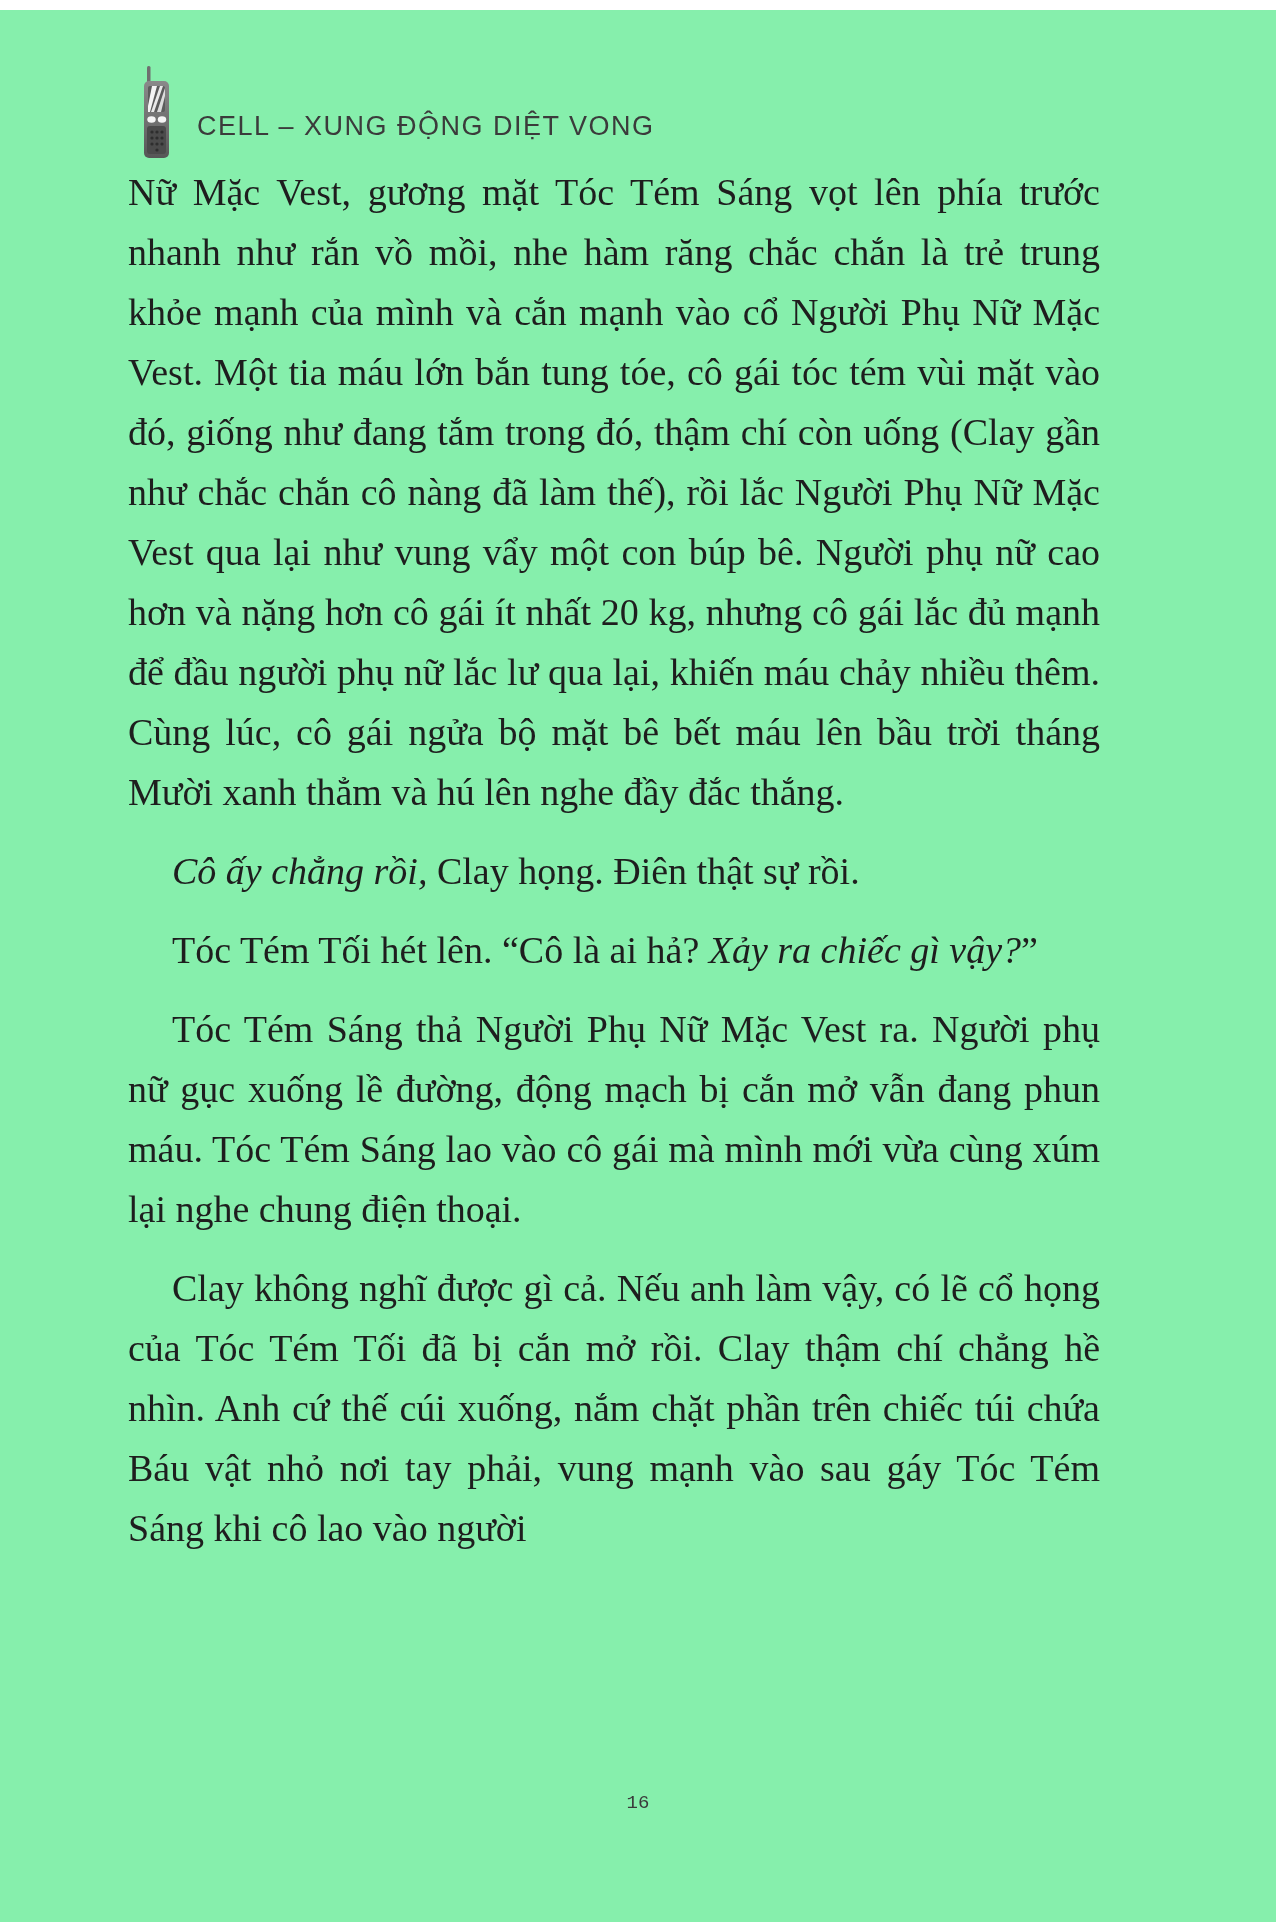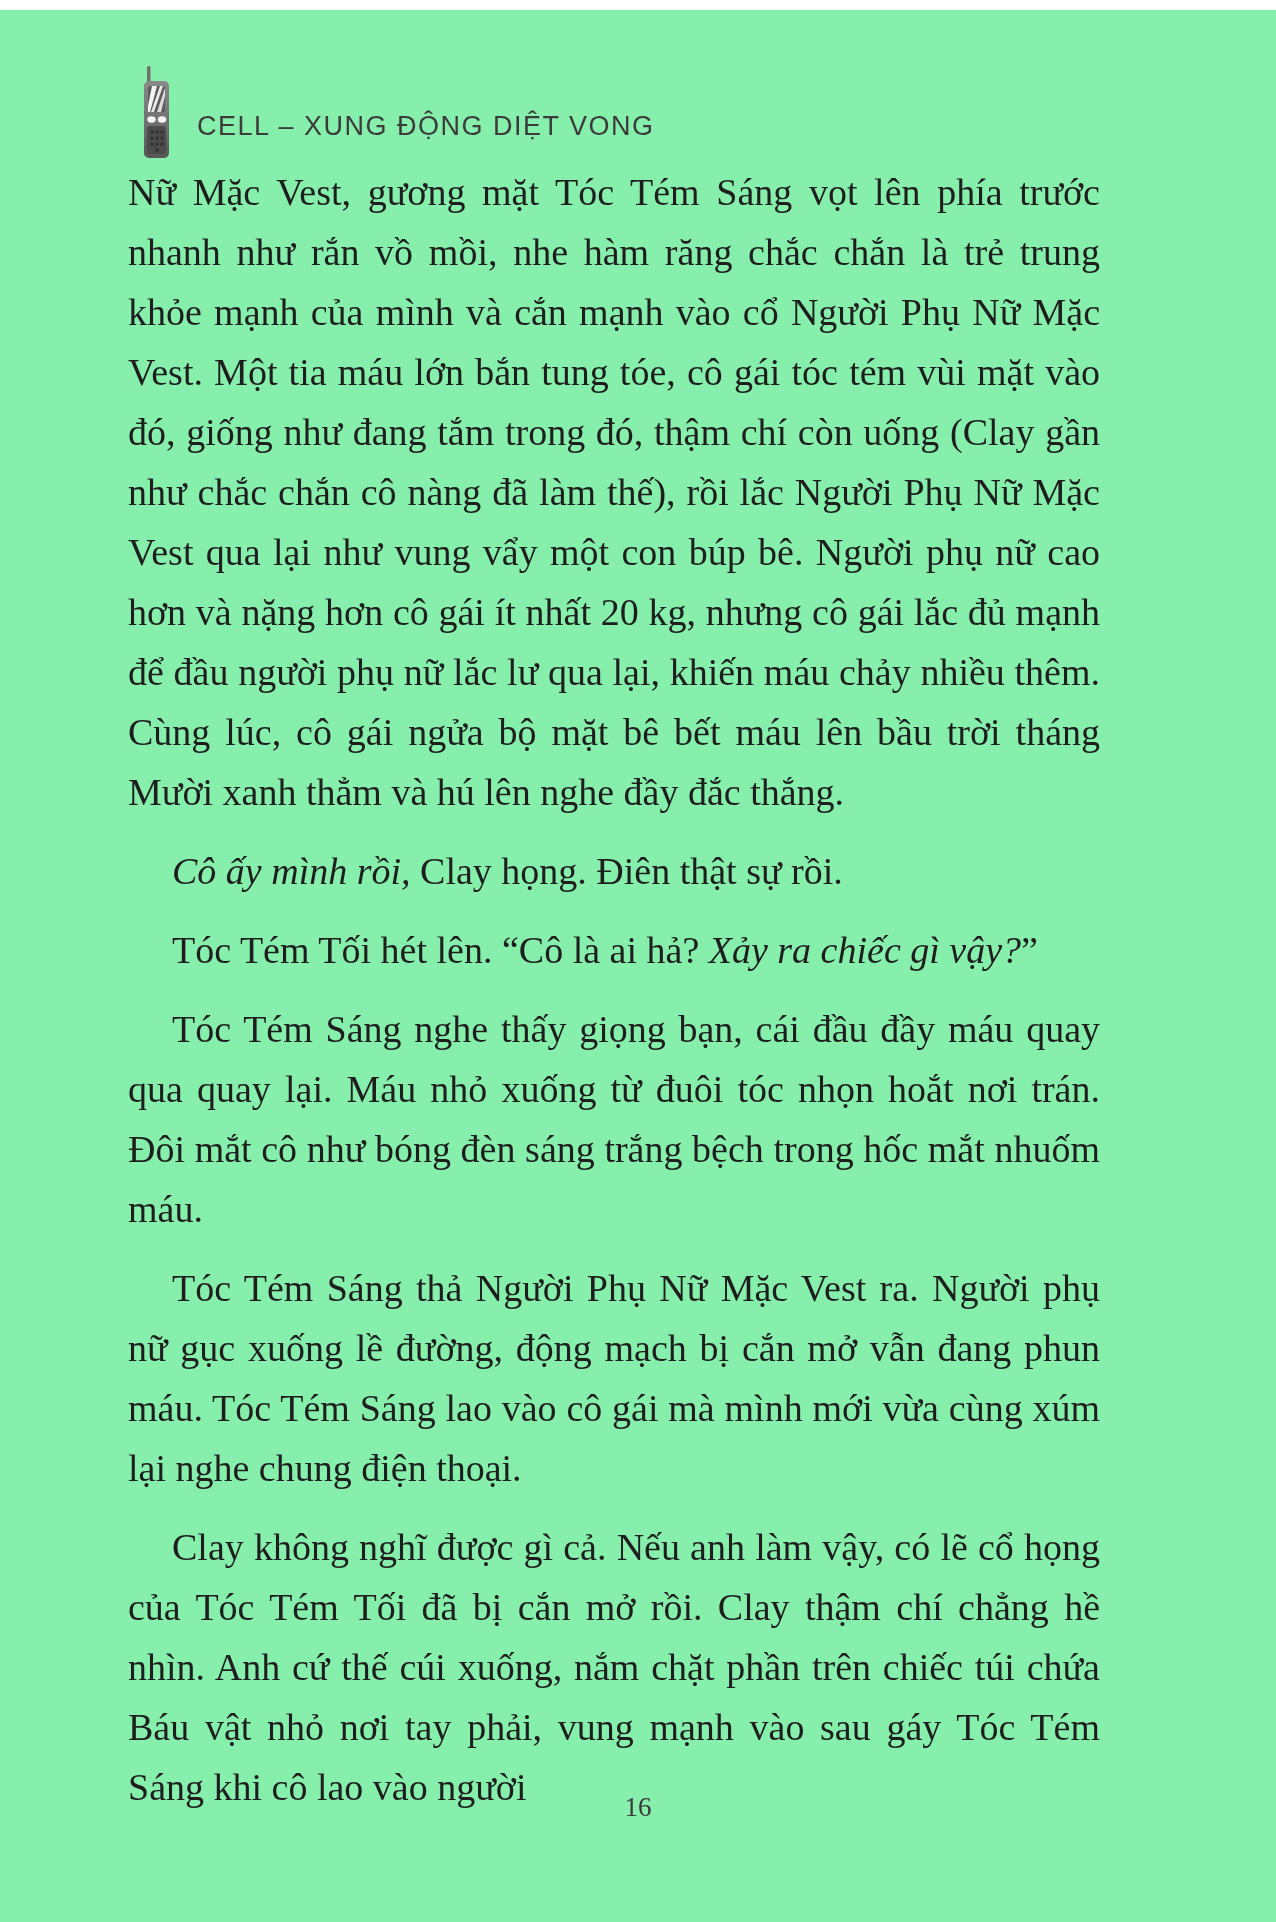--- a/index.html
+++ b/index.html
@@ -60,22 +60,22 @@
     font-style: italic;
   }
   .footer {
     position: absolute;
     top: 1782px;
     left: 0;
     width: 1276px;
     text-align: center;
   }
   .page-number {
-    font-family: Liberation Serif, serif;
-    font-size: 27px;
+    font-family: Liberation Mono, monospace;
+    font-size: 19px;
     color: #3a3a3a;
   }
 </style>
 </head>
 <body>
 
 <div class="page">
 
   <header class="header">
     <span class="phone-icon">
@@ -111,23 +111,22 @@
         <circle cx="14" cy="78" r="1.6" fill="#2e2e2e"></circle>
         <circle cx="19" cy="78" r="1.6" fill="#2e2e2e"></circle>
         <circle cx="14" cy="84" r="1.6" fill="#2e2e2e"></circle>
       </svg>
     </span>
     <span class="header-title">CELL – XUNG ĐỘNG DIỆT VONG</span>
   </header>
 
   <main class="body-text" id="paragraphs">
       <p class="para"><span>Nữ Mặc Vest, gương mặt Tóc Tém Sáng vọt lên phía trước nhanh như rắn vồ mồi, nhe hàm răng chắc chắn là trẻ trung khỏe mạnh của mình và cắn mạnh vào cổ Người Phụ Nữ Mặc Vest. Một tia máu lớn bắn tung tóe, cô gái tóc tém vùi mặt vào đó, giống như đang tắm trong đó, thậm chí còn uống (Clay gần như chắc chắn cô nàng đã làm thế), rồi lắc Người Phụ Nữ Mặc Vest qua lại như vung vẩy một con búp bê. Người phụ nữ cao hơn và nặng hơn cô gái ít nhất 20 kg, nhưng cô gái lắc đủ mạnh để đầu người phụ nữ lắc lư qua lại, khiến máu chảy nhiều thêm. Cùng lúc, cô gái ngửa bộ mặt bê bết máu lên bầu trời tháng Mười xanh thẳm và hú lên nghe đầy đắc thắng.</span></p>
-      <p class="para indent"><em>Cô ấy mình rồi,</em><span> Clay họng. Điên thật sự rồi.</span></p>
+      <p class="para indent"><em>Cô ấy chẳng rồi,</em><span> Clay họng. Điên thật sự rồi.</span></p>
       <p class="para indent"><span>Tóc Tém Tối hét lên. “Cô là ai hả? </span><em>Xảy ra chiếc gì vậy?</em><span>”</span></p>
-      <p class="para indent"><span>Tóc Tém Sáng nghe thấy giọng bạn, cái đầu đầy máu quay qua quay lại. Máu nhỏ xuống từ đuôi tóc nhọn hoắt nơi trán. Đôi mắt cô như bóng đèn sáng trắng bệch trong hốc mắt nhuốm máu.</span></p>
       <p class="para indent"><span>Tóc Tém Sáng thả Người Phụ Nữ Mặc Vest ra. Người phụ nữ gục xuống lề đường, động mạch bị cắn mở vẫn đang phun máu. Tóc Tém Sáng lao vào cô gái mà mình mới vừa cùng xúm lại nghe chung điện thoại.</span></p>
       <p class="para indent"><span>Clay không nghĩ được gì cả. Nếu anh làm vậy, có lẽ cổ họng của Tóc Tém Tối đã bị cắn mở rồi. Clay thậm chí chẳng hề nhìn. Anh cứ thế cúi xuống, nắm chặt phần trên chiếc túi chứa Báu vật nhỏ nơi tay phải, vung mạnh vào sau gáy Tóc Tém Sáng khi cô lao vào người</span></p>
     </main>
 
   <footer class="footer">
     <span class="page-number">16</span>
   </footer>
 
 </div>
 

